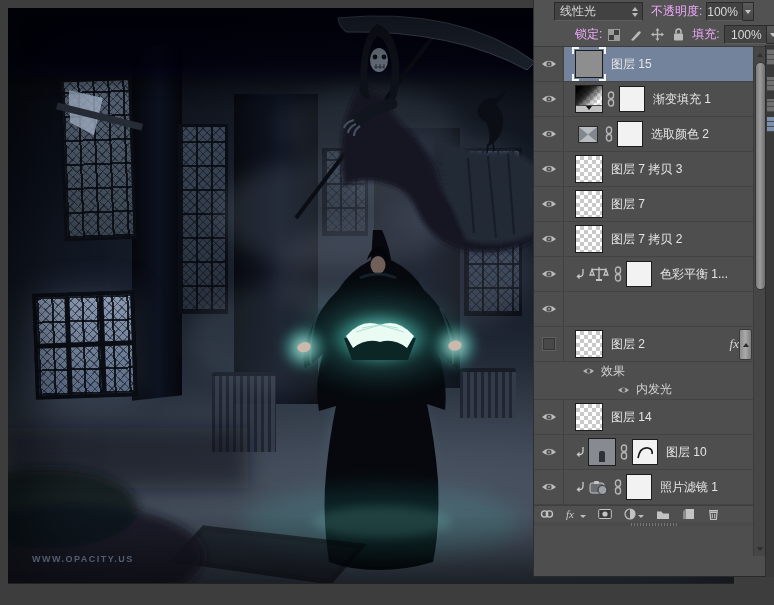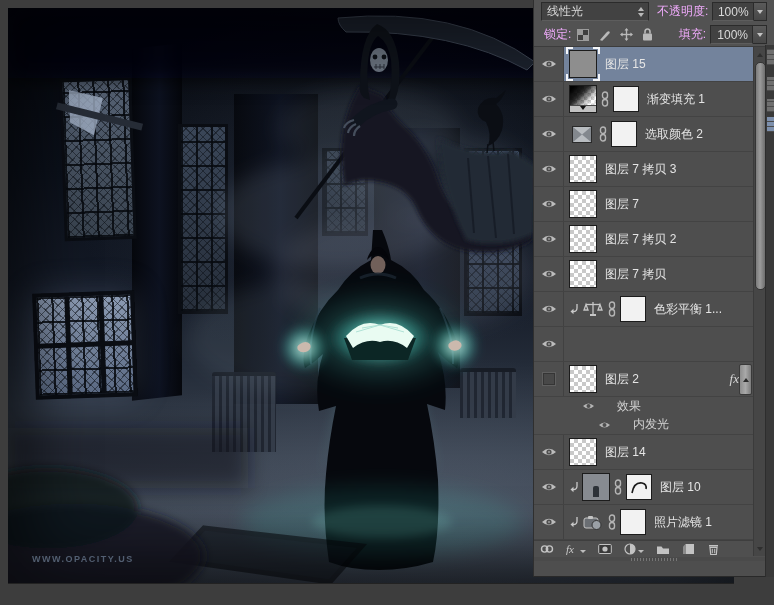--- a/index.html
+++ b/index.html
@@ -38,40 +38,40 @@
   .rad1{left:204px;top:364px;width:64px;height:76px;}
   .rad2{left:452px;top:360px;width:56px;height:46px;}
   .art{position:absolute;left:0;top:0;}
   .vignette{position:absolute;inset:0;box-shadow:inset 0 0 60px 25px rgba(0,0,0,.55);pointer-events:none;}
   .watermark{position:absolute;left:24px;top:546px;font-size:9px;font-weight:bold;letter-spacing:1.5px;color:rgba(125,145,170,.6);}
 
   
   .panel{position:absolute;left:533px;top:0;width:241px;height:577px;background:#4e4e4e;
          border-left:1px solid #2f2f2f;border-bottom:1px solid #292929;box-sizing:border-box;font-size:12px;color:#d9d9d9;}
   .options{height:46px;border-bottom:1px solid #3c3c3c;background:#525252;}
-  .opt-row{display:flex;align-items:center;height:23px;padding:0 7px;white-space:nowrap;overflow:hidden;}
+  .opt-row{display:flex;align-items:center;height:23px;padding:0 20px;white-space:nowrap;overflow:hidden;}
   .field{height:17px;background:#424242;border:1px solid #2b2b2b;border-bottom-color:#5d5d5d;display:flex;align-items:center;box-sizing:content-box;}
   .blend-select{width:106px;justify-content:space-between;padding-left:5px;}
   .stepper{display:flex;flex-direction:column;gap:2px;margin-right:4px;}
   .stepper b{width:0;height:0;border-left:3.5px solid transparent;border-right:3.5px solid transparent;}
   .stepper b.up{border-bottom:4px solid #b9b9b9;}
   .stepper b.dn{border-top:4px solid #b9b9b9;}
   .opt-label{margin-left:8px;color:#f0abfc;}
   .val{width:37px;justify-content:flex-end;padding-right:4px;margin-left:4px;}
   .dd-btn{width:14px;height:19px;background:linear-gradient(180deg,#5a5a5a,#474747);border:1px solid #2b2b2b;border-left:none;
           display:flex;align-items:center;justify-content:center;box-sizing:border-box;}
   .dd-btn b{width:0;height:0;border-left:3.5px solid transparent;border-right:3.5px solid transparent;border-top:4px solid #c4c4c4;}
   .lock-icons{display:flex;align-items:center;gap:9px;margin-left:6px;}
   .fill-group{margin-left:auto;display:flex;align-items:center;}
 
   .list{width:219px;}
   .lrow{display:flex;height:34px;border-bottom:1px solid #434343;background:#4e4e4e;align-items:stretch;}
   .lrow.sel .row-body{background:#73839c;}
   .eye-cell{width:29px;border-right:1px solid #414141;display:flex;align-items:center;justify-content:center;flex:none;cursor:pointer;}
-  .row-body{flex:1;display:flex;align-items:center;padding-left:5px;gap:4px;overflow:hidden;position:relative;}
+  .row-body{flex:1;display:flex;align-items:center;padding-left:11px;gap:4px;overflow:hidden;position:relative;}
   .lname{margin-left:4px;color:#e5e5e5;white-space:nowrap;}
   .lname.ul{text-decoration:underline;}
   .thumb{width:26px;height:26px;border:1px solid #1c1c1c;flex:none;box-sizing:content-box;position:relative;}
   .checker{background-color:#fff;background-image:
       linear-gradient(45deg,#c9c9c9 25%,transparent 25%,transparent 75%,#c9c9c9 75%),
       linear-gradient(45deg,#c9c9c9 25%,transparent 25%,transparent 75%,#c9c9c9 75%);
       background-size:8px 8px;background-position:0 0,4px 4px;}
   .solid{background:#8e8e8e;}
   .cwrap{position:relative;flex:none;}
   .cwrap i{position:absolute;width:5px;height:5px;border:0 solid #f4f6f9;}
@@ -90,23 +90,23 @@
   .grad-bar::after{content:"";position:absolute;left:10px;top:0;border-left:3px solid transparent;border-right:3px solid transparent;border-top:4px solid #111;}
   .adj-slot{width:26px;height:26px;display:flex;align-items:center;justify-content:center;flex:none;}
   .img-thumb{width:26px;height:26px;border:1px solid #1c1c1c;background:#878b91;flex:none;position:relative;}
   .img-thumb .fig{position:absolute;left:10px;bottom:3px;width:6px;height:11px;background:#2d3238;border-radius:2px 2px 0 0;}
   .nov{width:12px;height:12px;background:#484848;border:1px solid #5f5f5f;box-shadow:inset 0 0 0 1px #353535;}
   .fxtag{margin-left:auto;margin-right:14px;font-family:"Liberation Serif","DejaVu Serif",serif;font-style:italic;font-size:13px;color:#d6d6d6;}
   .fx-collapse{position:absolute;right:1px;top:2px;width:11px;height:29px;background:linear-gradient(90deg,#8d8d8d,#a9a9a9,#7c7c7c);
       border:1px solid #3a3a3a;border-radius:2px;display:flex;align-items:center;justify-content:center;cursor:pointer;}
   .fx-collapse b{width:0;height:0;border-left:3.5px solid transparent;border-right:3.5px solid transparent;border-bottom:4.5px solid #2c2c2c;}
   .fxrows{border-bottom:1px solid #434343;background:#4e4e4e;}
-  .fxrow{display:flex;align-items:center;height:18px;gap:22px;color:#d2d2d2;}
+  .fxrow{display:flex;align-items:center;height:18px;gap:6px;color:#d2d2d2;}
   .fxrow.head{padding-left:48px;}
-  .fxrow.item{padding-left:64px;height:19px;}
+  .fxrow.item{padding-left:83px;height:19px;}
   .clip-arrow{flex:none;margin-right:-1px;}
 
   .toolbar{height:16px;border-top:1px solid #3e3e3e;background:#4f4f4f;display:flex;align-items:center;padding:0 6px;gap:12px;}
   .tb{display:flex;align-items:flex-end;gap:2px;cursor:pointer;}
   .tb b{width:0;height:0;border-left:3px solid transparent;border-right:3px solid transparent;border-top:3.5px solid #bdbdbd;margin-bottom:2px;}
   .grip{margin-left:auto;width:12px;height:12px;background:
       radial-gradient(circle at 1.5px 1.5px,#8a8a8a 1px,transparent 1.2px);
       background-size:4px 4px;cursor:nwse-resize;}
   .grip-strip{height:4px;background:#4a4a4a;display:flex;align-items:center;justify-content:center;}
   .grip-strip i{width:46px;height:3px;background:repeating-linear-gradient(90deg,#757575 0 1px,transparent 1px 3px);}
@@ -261,21 +261,21 @@
         </div>
         <span class="opt-label">不透明度:</span>
         <div class="field val">
           <span>100%</span>
         </div>
         <div class="dd-btn">
             <b></b>
           </div>
       </div>
       <div class="opt-row">
-        <span class="opt-label" style="margin-left:3px">锁定:</span>
+        <span class="opt-label" style="margin-left:21px">锁定:</span>
         <div class="lock-icons">
           <svg width="12" height="12">
               <rect x="0.5" y="0.5" width="11" height="11" fill="#3f3f3f" stroke="#9c9c9c"></rect>
               <rect x="1" y="1" width="5" height="5" fill="#9c9c9c"></rect>
               <rect x="6" y="6" width="5" height="5" fill="#9c9c9c"></rect>
             </svg>
           <svg width="13" height="12">
               <path d="M2,11 L8,4 Q10,1.5 11.4,2.6 Q12.6,3.8 10,6 L4,12 Z" fill="#b9b9b9"></path>
               <path d="M2,11 l2,1 l-2,0.5 Z" fill="#6e6e6e"></path>
             </svg>
@@ -412,33 +412,20 @@
               <circle cx="8" cy="5" r="2.6" fill="#4e4e4e"></circle>
               <circle cx="8" cy="5" r="1" fill="#9a9a9a"></circle>
             </svg>
         </div>
         <div class="row-body">
           <span class="thumb checker"></span>
           <span class="lname">图层 7 拷贝 2</span>
         </div>
       </div>
 
-      <div class="lrow">
-        <div class="eye-cell">
-          <svg width="16" height="10">
-              <path d="M1,5 Q8,-1.5 15,5 Q8,11.5 1,5 Z" fill="#bcbcbc"></path>
-              <circle cx="8" cy="5" r="2.6" fill="#4e4e4e"></circle>
-              <circle cx="8" cy="5" r="1" fill="#9a9a9a"></circle>
-            </svg>
-        </div>
-        <div class="row-body">
-          <span class="thumb checker"></span>
-          <span class="lname">图层 7 拷贝</span>
-        </div>
-      </div>
 
       <div class="lrow">
         <div class="eye-cell">
           <svg width="16" height="10">
               <path d="M1,5 Q8,-1.5 15,5 Q8,11.5 1,5 Z" fill="#bcbcbc"></path>
               <circle cx="8" cy="5" r="2.6" fill="#4e4e4e"></circle>
               <circle cx="8" cy="5" r="1" fill="#9a9a9a"></circle>
             </svg>
         </div>
         <div class="row-body">

